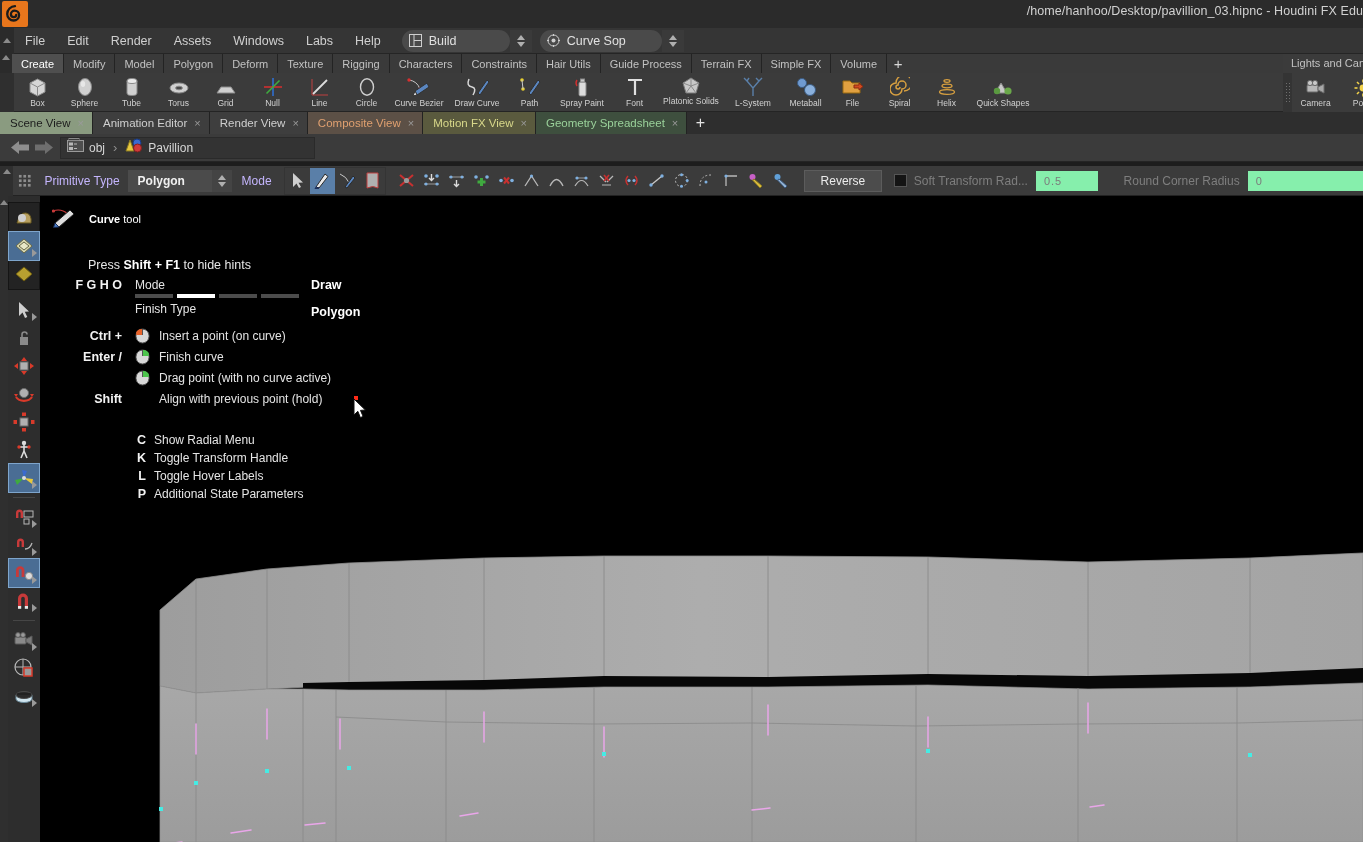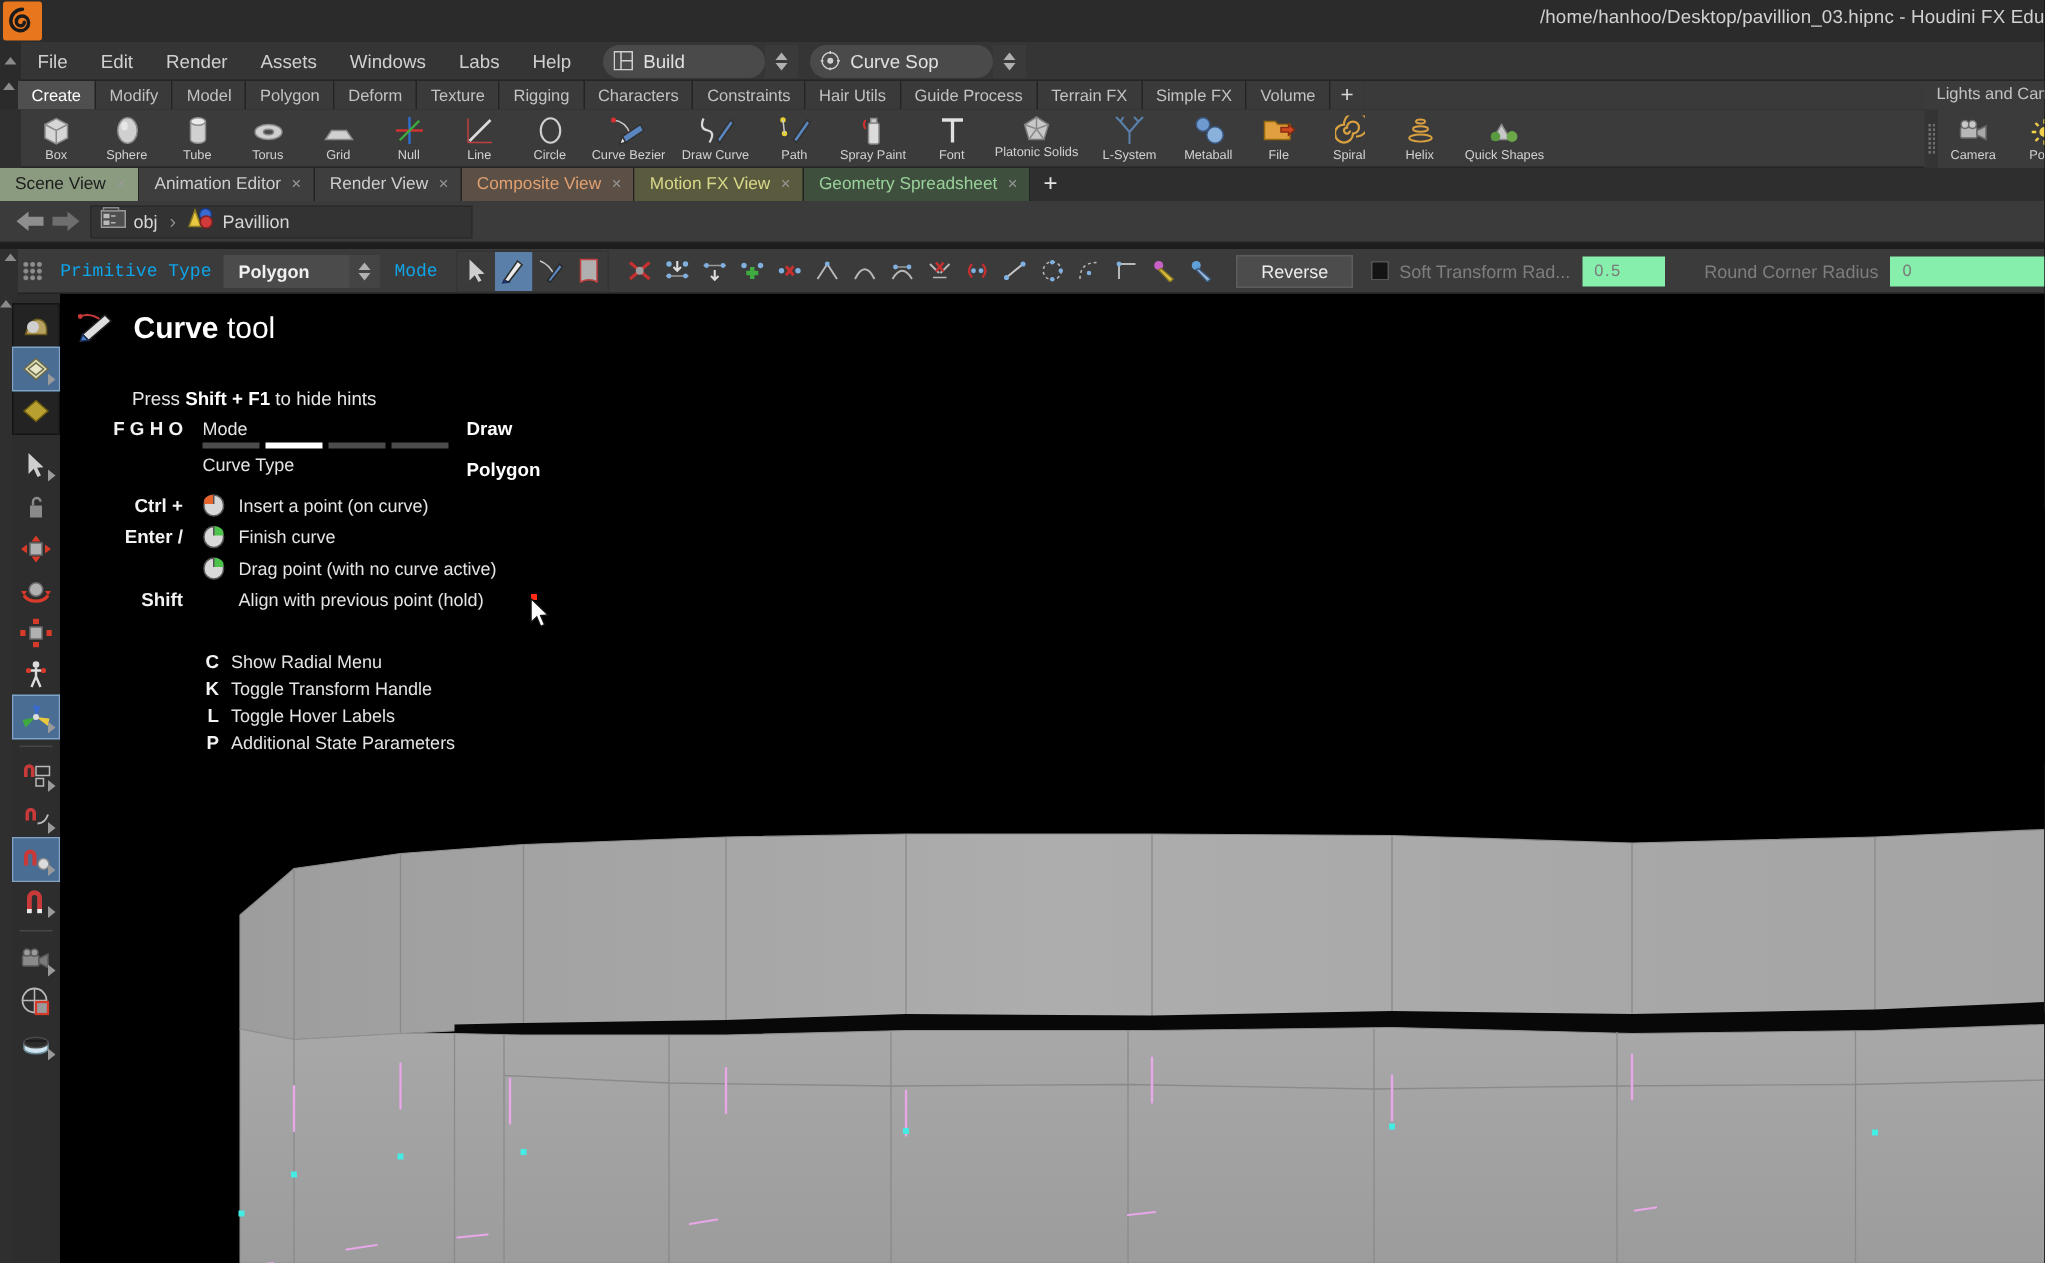--- a/index.html
+++ b/index.html
@@ -157,21 +157,21 @@
   .op-left-gutter { width:14px; height:30px; background:#2f2f2f; position:relative;}
   .op-left-gutter .tri-up { position:absolute; left:3px; top:3px;}
   .grip {
     width:24px;height:30px;display:flex;align-items:center;justify-content:center;
   }
   .grip i {
     width:13px;height:13px;display:block;
     background:
       radial-gradient(circle, #8d8d8d 45%, transparent 47%) 0 0/4.5px 4.5px;
   }
-  .op-label { font-size:12px; color:#0ea5e9; margin:0 8px; white-space:nowrap;font-family:Liberation Mono, monospace;}
+  .op-label { font-size:12px; color:#c4b5fd; margin:0 8px; white-space:nowrap;}
   .op-combo {
     height:22px; min-width:104px; background:#4b4b4b;
     display:flex; align-items:center; justify-content:space-between;
     padding-left:10px; margin-right:2px;
   }
   .op-combo span { font-size:12px; color:#f0f0f0; font-weight:bold;}
   .op-combo .sp {
     width:20px;height:22px;background:#444;
     display:flex;flex-direction:column;align-items:center;justify-content:center;gap:2px;
   }
@@ -217,21 +217,21 @@
   .vt .corner {
     position:absolute; right:2px; bottom:3px;
     width:0;height:0;border-top:4px solid transparent;border-bottom:4px solid transparent;border-left:5px solid #9a9a9a;
   }
   .vt-group { background:#232323; border:1px solid #151515; padding:1px 0; margin-bottom:6px;}
   .vt-sep { width:22px;height:1px;background:#464646;margin:5px 0;}
 
   
   .hints { position:absolute; left:52px; top:10px; color:#e8e8e8; }
   .hint-title { display:flex; align-items:center; gap:11px; }
-  .hint-title .tname { font-size:20px; color:#ffffff; }
+  .hint-title .tname { font-size:11px; color:#ffffff; }
   .hint-title .tname b { font-weight:bold; }
   .hint-press { margin:26px 0 0 36px; font-size:12.5px; color:#e6e6e6;}
   .hint-press b { font-weight:bold; color:#ffffff;}
   .hint-rows { position:relative; margin-top:6px; }
   .hrow { display:flex; align-items:center; height:21px; }
   .hkey {
     width:78px; text-align:right; padding-right:8px;
     font-size:12.5px; font-weight:bold; color:#f2f2f2; white-space:nowrap;
   }
   .hmouse { width:24px; display:flex; align-items:center; justify-content:center;}
@@ -1049,21 +1049,21 @@
         <div style="display:flex;align-items:flex-start;margin-top:4px">
           <div class="hkey" style="width:78px;padding-top:0px">F G H O</div>
           <div style="margin-left:5px;width:164px">
             <div class="hsub">Mode</div>
             <div class="segbar">
               <span class="seg"></span>
               <span class="seg on"></span>
               <span class="seg"></span>
               <span class="seg"></span>
             </div>
-            <div class="hsub">Curve Type</div>
+            <div class="hsub">Finish Type</div>
           </div>
           <div style="margin-left:12px;padding-top:0px">
             <div style="font-size:12.5px;font-weight:bold;color:#ffffff">Draw</div>
             <div style="font-size:12.5px;font-weight:bold;color:#ffffff;margin-top:13px">Polygon</div>
           </div>
         </div>
 
         <div style="margin-top:6px">
           <div class="hrow">
             <span class="hkey">Ctrl +</span>

